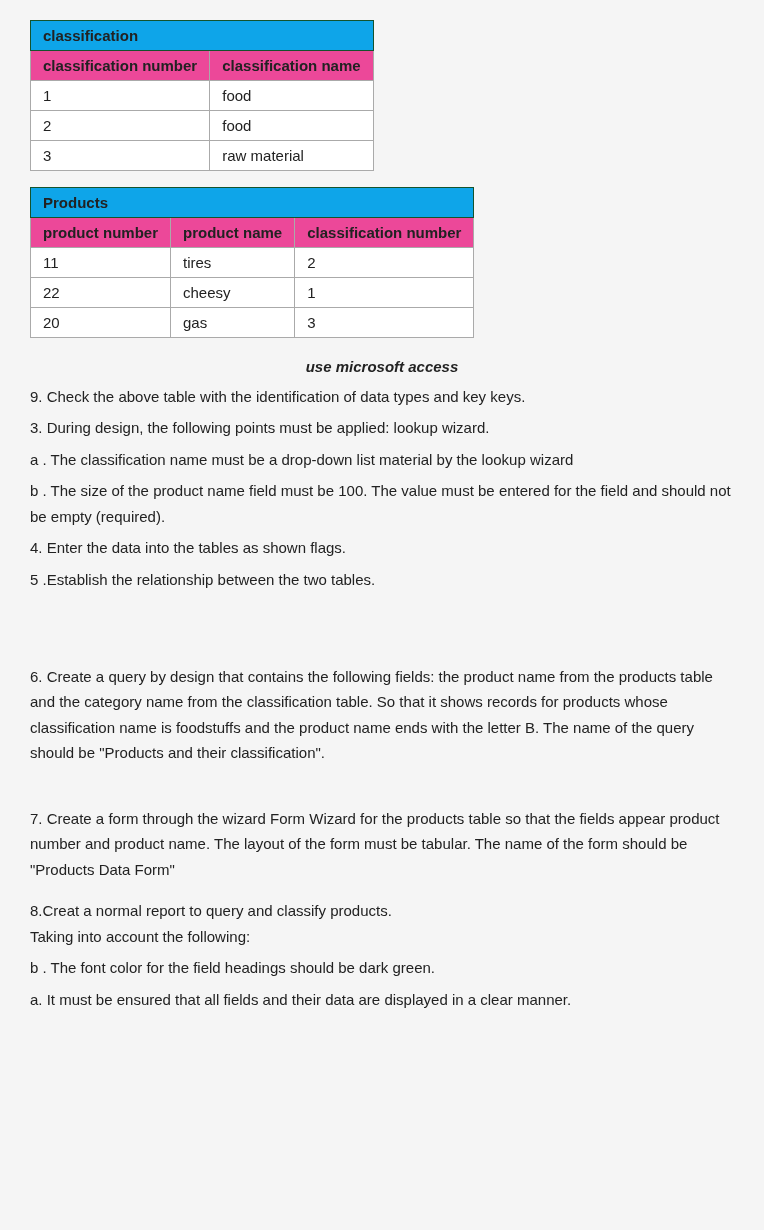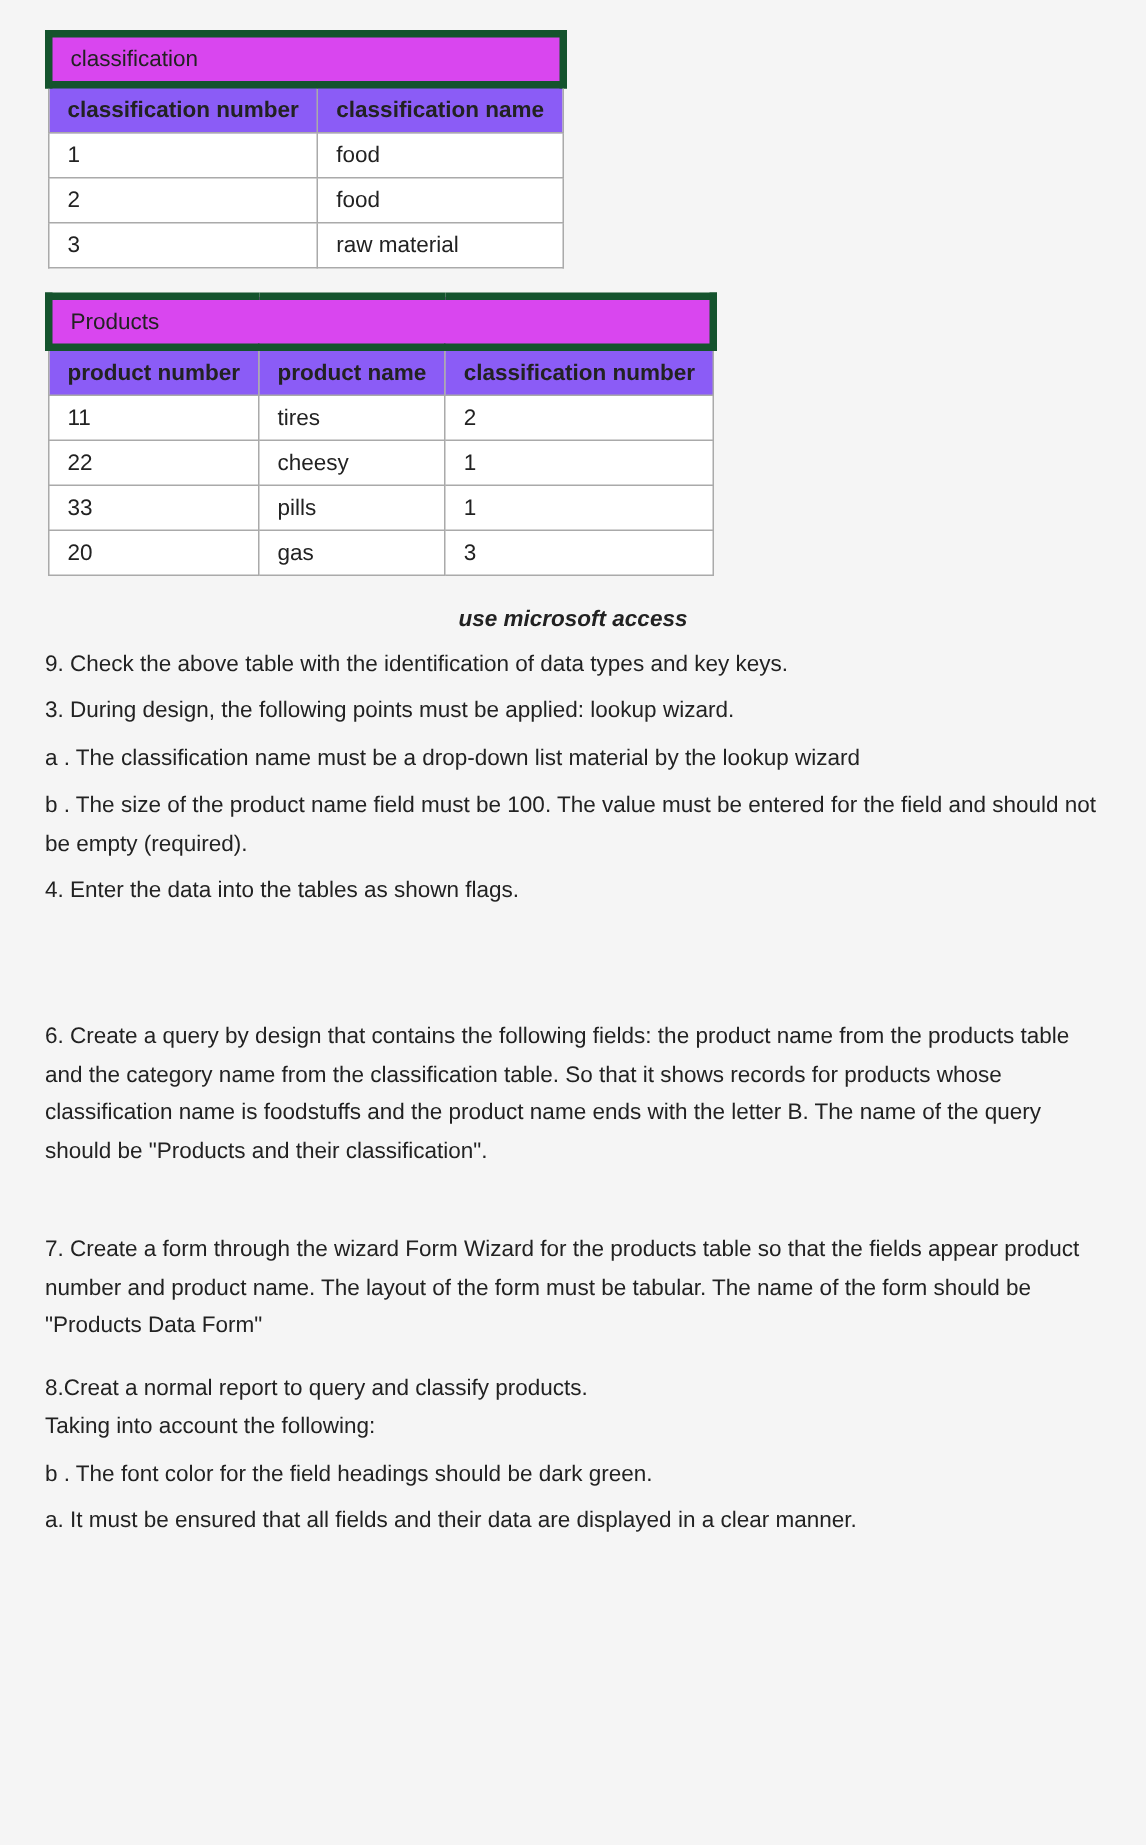--- a/index.html
+++ b/index.html
@@ -25,26 +25,26 @@
     }
     table th, table td {
       border: 1px solid #aaa;
       padding: 6px 12px;
       font-size: 15px;
       background: #fff;
       min-width: 90px;
     }
     table th {
       font-weight: bold;
-      background: #8b5cf6;
+      background: #ec4899;
     }
     .section-header td {
-      font-weight: normal;
-      background: #d946ef;
-      border: 5px solid #14532d;
+      font-weight: bold;
+      background: #0ea5e9;
+      border: 1px solid #14532d;
       padding: 6px 12px;
     }
     .instructions {
       margin-top: 12px;
       line-height: 1.7;
     }
     .instructions p {
       margin-bottom: 6px;
     }
     .instructions .bold-italic {
@@ -102,39 +102,35 @@
       <td>11</td>
       <td>tires</td>
       <td>2</td>
     </tr>
     <tr>
       <td>22</td>
       <td>cheesy</td>
       <td>1</td>
     </tr>
     <tr>
-      <td>33</td>
-      <td>pills</td>
-      <td>1</td>
-    </tr>
-    <tr>
       <td>20</td>
       <td>gas</td>
       <td>3</td>
     </tr>
   </tbody>
     </table>
 </div>
 
 <div class="instructions">
   <p class="bold-italic">use microsoft access</p>
   <p>9. Check the above table with the identification of data types and key keys.</p>
   <p>3. During design, the following points must be applied: lookup wizard.</p>
   <p>a . The classification name must be a drop-down list material by the lookup wizard</p>
   <p>b . The size of the product name field must be 100. The value must be entered for the field and should not be empty (required).</p>
   <p>4. Enter the data into the tables as shown flags.</p>
+  <p>5 .Establish the relationship between the two tables.</p>
   <br>
   <p class="para-gap">6. Create a query by design that contains the following fields: the product name from the products table and the category name from the classification table. So that it shows records for products whose classification name is foodstuffs and the product name ends with the letter B. The name of the query should be "Products and their classification".</p>
   <p class="para-gap">7. Create a form through the wizard Form Wizard for the products table so that the fields appear product number and product name. The layout of the form must be tabular. The name of the form should be "Products Data Form"</p>
   <p>8.Creat a normal report to query and classify products.<br>Taking into account the following:</p>
   <p>b . The font color for the field headings should be dark green.</p>
   <p>a. It must be ensured that all fields and their data are displayed in a clear manner.</p>
 </div>
 
 </body></html>

